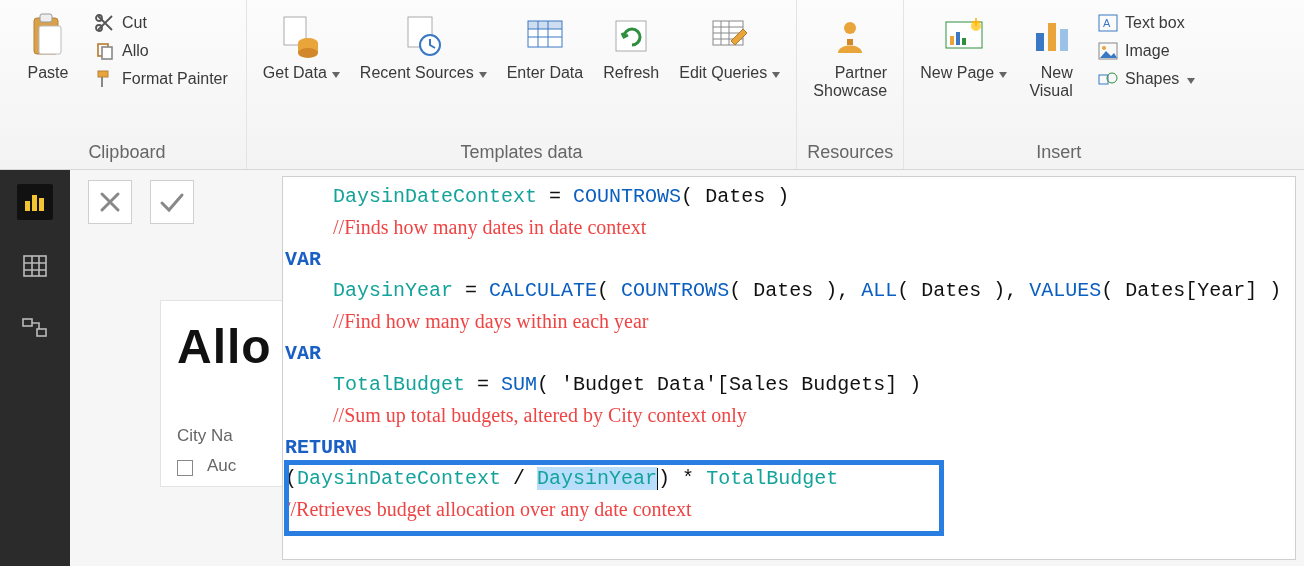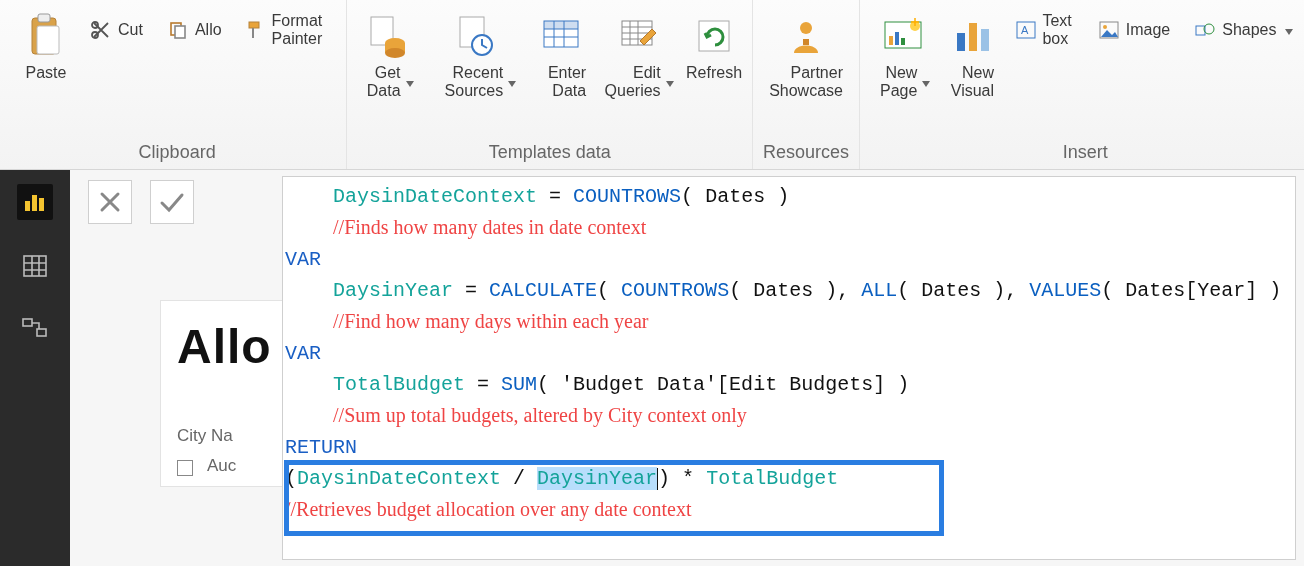--- a/index.html
+++ b/index.html
@@ -54,22 +54,22 @@
     width: 48px;
     height: 52px;
     display: flex;
     align-items: center;
     justify-content: center;
     margin-bottom: 2px;
   }
   .vbtn .lbl { font-size: 16px; color: #3a3a3a; display:flex; align-items:center; gap:3px;}
   .small-stack {
     display: flex;
-    flex-direction: row;
-    gap: 12px;
+    flex-direction: column;
+    gap: 2px;
     padding: 4px;
   }
   .small-btn {
     display: flex;
     align-items: center;
     gap: 6px;
     padding: 2px 6px;
     cursor: pointer;
     font-size: 16px;
     color: #3a3a3a;
@@ -171,21 +171,21 @@
     background:#fff;
     border:1px solid #cfcfcf;
     font-family: Consolas, "Courier New", monospace;
     font-size: 20px;
     line-height: 1.55;
     padding: 4px 14px 8px 2px;
     overflow:hidden;
     white-space: pre;
     color:#111;
   }
-  .kw  { color:#1a5fc4; font-weight:400; } 
+  .kw  { color:#1a5fc4; font-weight:700; } 
   .fn  { color:#0a5fc0; }                  
   .id  { color:#14a39a; }                  
   .cm  { color:#ef4444;font-family:Liberation Serif, serif; }                  
   .hl  { background:#b8defc; }             
   .cursor {
     display:inline-block;
     width:1px;
     border-left:1px solid #111;
     height:22px;
     vertical-align:middle;
@@ -282,39 +282,39 @@
               <rect x="4" y="6" width="34" height="26" fill="#fff" stroke="#3a78c4"></rect>
               <path d="M4 14 H38 M4 22 H38 M14 6 V32 M24 6 V32" stroke="#3a78c4"></path>
               <rect x="4" y="6" width="34" height="8" fill="#3a78c4" opacity="0.25"></rect>
             </svg>
         </div>
         <span class="lbl">Enter Data</span>
       </div>
       <div class="vbtn">
         <div class="icon-slot">
           <svg width="42" height="42" viewBox="0 0 42 42">
+              <rect x="6" y="6" width="30" height="30" fill="#fff" stroke="#aaa"></rect>
+              <path d="M14 22 A8 8 0 1 1 22 30" fill="none" stroke="#2e8f3e" stroke-width="3"></path>
+              <path d="M12 18 L14 22 L18 20" fill="none" stroke="#2e8f3e" stroke-width="3"></path>
+            </svg>
+        </div>
+        <span class="lbl">Refresh</span>
+      </div>
+      <div class="vbtn">
+        <div class="icon-slot">
+          <svg width="42" height="42" viewBox="0 0 42 42">
               <rect x="4" y="6" width="30" height="24" fill="#fff" stroke="#888"></rect>
               <path d="M4 12 H34 M4 18 H34 M4 24 H34 M12 6 V30 M20 6 V30" stroke="#888"></path>
               <path d="M26 30 L38 18 L34 14 L22 26 Z" fill="#e9a43a" stroke="#b57a2e"></path>
             </svg>
         </div>
         <span class="lbl">
             <span>Edit Queries</span>
             <span class="caret"></span>
           </span>
-      </div>
-      <div class="vbtn">
-        <div class="icon-slot">
-          <svg width="42" height="42" viewBox="0 0 42 42">
-              <rect x="6" y="6" width="30" height="30" fill="#fff" stroke="#aaa"></rect>
-              <path d="M14 22 A8 8 0 1 1 22 30" fill="none" stroke="#2e8f3e" stroke-width="3"></path>
-              <path d="M12 18 L14 22 L18 20" fill="none" stroke="#2e8f3e" stroke-width="3"></path>
-            </svg>
-        </div>
-        <span class="lbl">Refresh</span>
       </div>
     </div>
     <div class="group-label">Templates data</div>
   </div>
 
   <div class="group">
     <div class="group-inner">
       <div class="vbtn" style="min-width:90px">
         <div class="icon-slot">
           <svg width="42" height="42" viewBox="0 0 42 42">
@@ -442,21 +442,21 @@
         <span>Auc</span>
       </div>
     </div>
 
     <div class="formula-box"><span>    </span><span class="id">DaysinDateContext</span> = <span class="fn">COUNTROWS</span>( <span>Dates</span> )
     <span class="cm">//Finds how many dates in date context</span>
 <span class="kw">VAR</span>
     <span class="id">DaysinYear</span> = <span class="fn">CALCULATE</span>( <span class="fn">COUNTROWS</span>( <span>Dates</span> ), <span class="fn">ALL</span>( <span>Dates</span> ), <span class="fn">VALUES</span>( <span>Dates[Year]</span> ) )
     <span class="cm">//Find how many days within each year</span>
 <span class="kw">VAR</span>
-    <span class="id">TotalBudget</span> = <span class="fn">SUM</span>( <span>'Budget Data'[Edit Budgets]</span> )
+    <span class="id">TotalBudget</span> = <span class="fn">SUM</span>( <span>'Budget Data'[Sales Budgets]</span> )
     <span class="cm">//Sum up total budgets, altered by City context only</span>
 <span class="kw">RETURN</span>
 (<span class="id">DaysinDateContext</span> / <span class="id hl">DaysinYear</span><span class="cursor"></span>) * <span class="id">TotalBudget</span>
 <span class="cm">//Retrieves budget allocation over any date context</span></div>
 
     <div class="highlight-rect" style="left:214px; top:290px; width:660px; height:76px;"></div>
 
   </div>
 </div>
 

